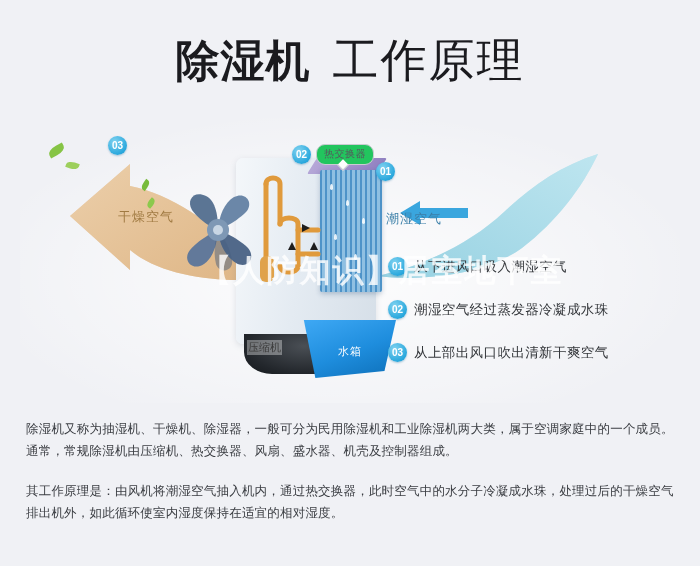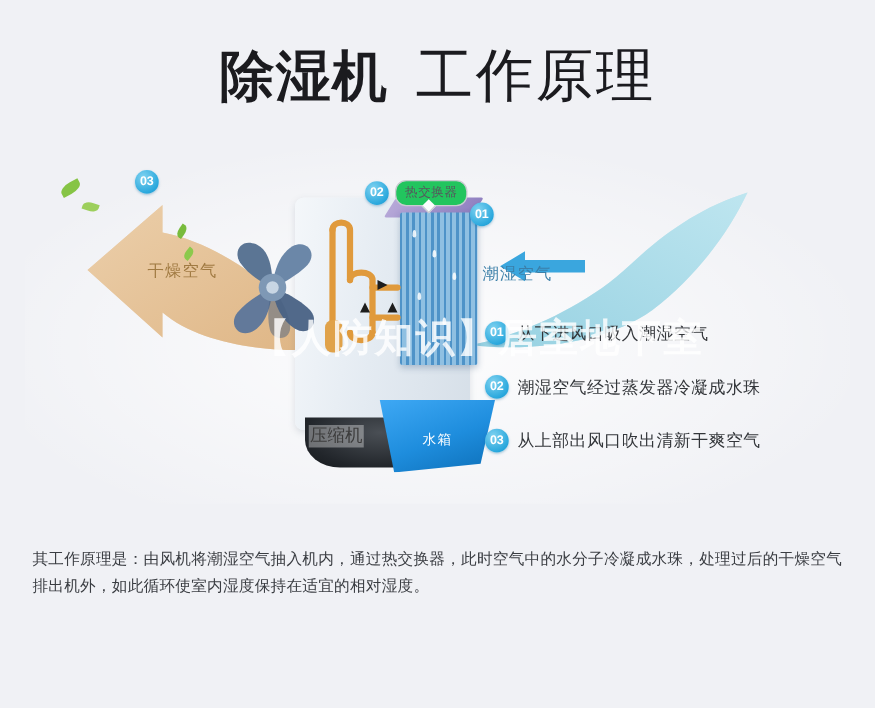--- a/index.html
+++ b/index.html
@@ -160,21 +160,21 @@
     left: 38px; top: 24px;
     font-size: 11px;
     color: #ffffff;
     letter-spacing: 1px;
   }
 
   
   #compressor-label {
     position: absolute;
     left: 247px; top: 222px;
-    font-size: 14px;
+    font-size: 11px;
     color: #3c3c3c;
     background: rgba(255,255,255,0.35);
     padding: 0 1px;
     letter-spacing: 0;
   }
 
   
   .badge {
     display: inline-flex;
     align-items: center;
@@ -417,14 +417,15 @@
       <span class="step-text">从上部出风口吹出清新干爽空气</span>
     </div>
   </div>
 </div>
 
 <div id="watermark">
   <div class="wm-line">【人防知识】居室地下室</div>
 </div>
 
 <div id="body-copy">
+  <div class="para" id="para-1">除湿机又称为抽湿机、干燥机、除湿器，一般可分为民用除湿机和工业除湿机两大类，属于空调家庭中的一个成员。通常，常规除湿机由压缩机、热交换器、风扇、盛水器、机壳及控制器组成。</div>
   <div class="para" id="para-2">其工作原理是：由风机将潮湿空气抽入机内，通过热交换器，此时空气中的水分子冷凝成水珠，处理过后的干燥空气排出机外，如此循环使室内湿度保持在适宜的相对湿度。</div>
 </div>
 
 </body></html>

